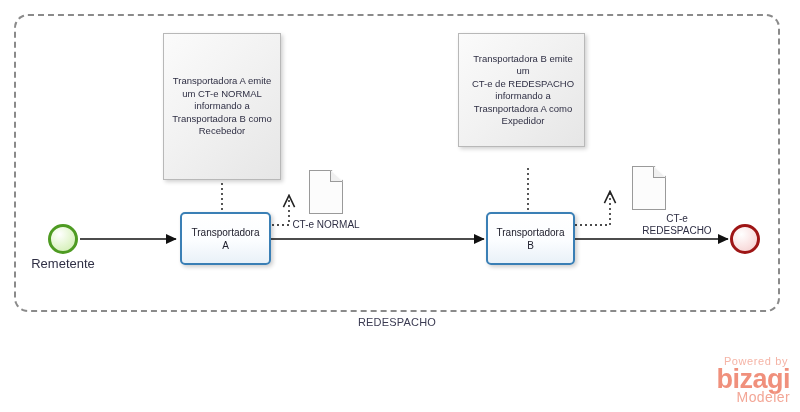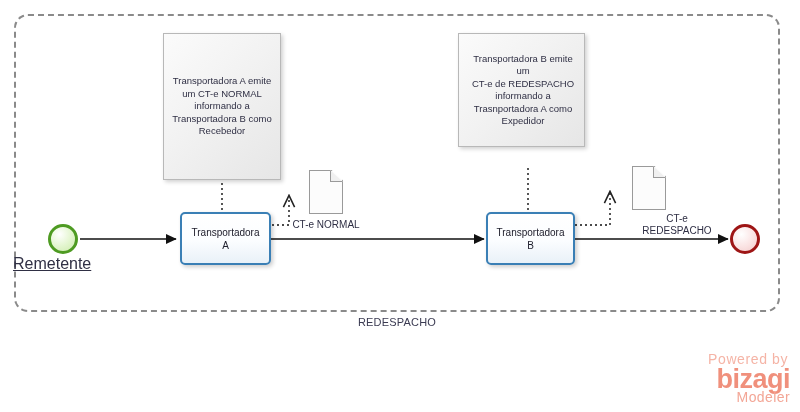--- a/index.html
+++ b/index.html
@@ -95,26 +95,25 @@
     background: radial-gradient(circle at 35% 30%, #ffffff 0%, #e2f5cd 55%, #cdeaae 100%);
   }
   .event.end {
     width: 30px;
     height: 30px;
     border: 3px solid #9e1515;
     background: radial-gradient(circle at 35% 30%, #ffffff 0%, #fae3e3 55%, #f2caca 100%);
   }
   .event-label {
     position: absolute;
-    font-size: 16px;
+    font-size: 13px;
     line-height: 12px;
     color: #2f2f44;
-    text-align: left;
-    white-space: pre-line;
-    text-decoration: underline;
+    text-align: center;
+    white-space: pre-line;
   }
 
   
   .dataobj {
     position: absolute;
     width: 34px;
     height: 44px;
     box-sizing: border-box;
   }
   .dataobj .sheet {
@@ -157,21 +156,21 @@
 
   
   .brand {
     position: absolute;
     right: 10px;
     bottom: 8px;
     text-align: right;
     color: #f0a090;
   }
   .brand .powered {
-    font-size: 14px;
+    font-size: 11px;
     color: #f5b4a6;
     letter-spacing: .6px;
     margin-right: 2px;
   }
   .brand .bizagi {
     font-size: 27px;
     font-weight: bold;
     letter-spacing: -0.5px;
     color: #f0907c;
     line-height: 24px;

